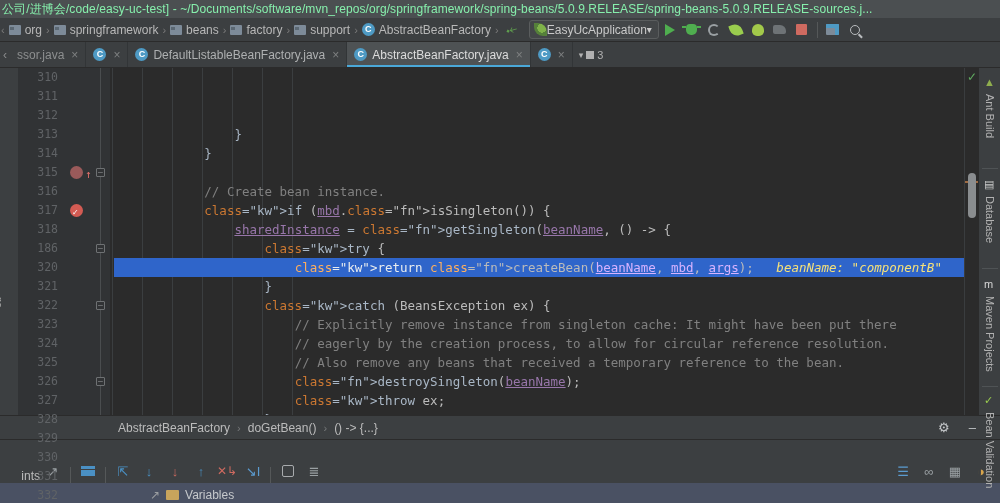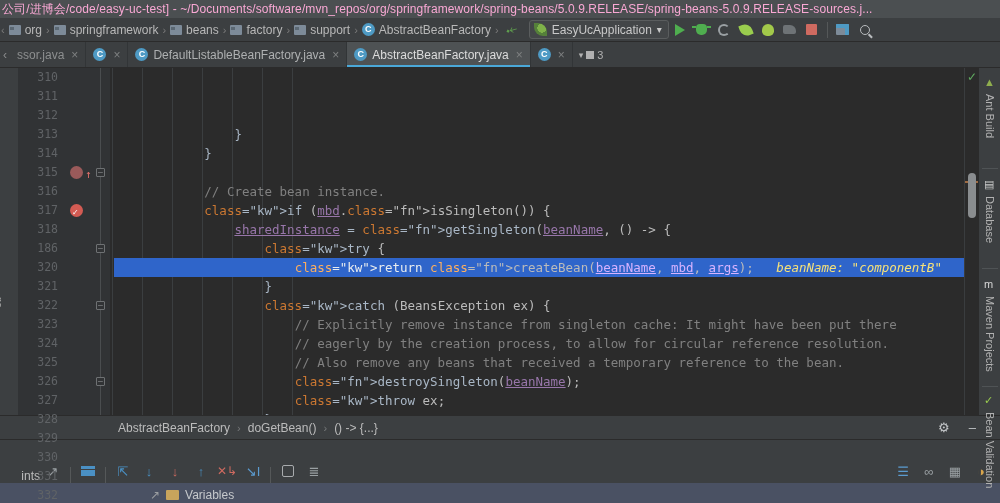--- a/index.html
+++ b/index.html
@@ -1,21 +1,21 @@
 <!DOCTYPE html>
 <html><head>
 <meta charset="utf-8">
 <style>
   * { margin:0; padding:0; box-sizing:border-box; }
   html,body { width:1000px; height:503px; overflow:hidden; background:#3c3f41; }
   body { font-family:"Liberation Sans", sans-serif; font-size:12px; color:#bbbbbb; }
 
   
   #titlebar{
-    height:18px; background:#4b4f51; color:#f9a8d4;
+    height:18px; background:#4b4f51; color:#86efac;
     font-size:12px; line-height:18px; white-space:nowrap; overflow:hidden;
     padding-left:2px; letter-spacing:.1px;
   }
 
   
   #navbar{
     height:24px; background:#3c3f41; display:flex; align-items:center;
     border-bottom:1px solid #2b2b2b; white-space:nowrap; overflow:hidden;
   }
   .crumb{ display:flex; align-items:center; gap:4px; padding:0 3px; color:#b8b8b8; font-size:12px;}
@@ -24,21 +24,21 @@
     width:12px;height:10px;background:#7d8b99;border-radius:1px;position:relative;display:inline-block;
   }
   .folder-ico:after{content:"";position:absolute;left:1px;top:2px;width:4px;height:3px;background:#5b6873;}
   .class-ico{
     width:13px;height:13px;border-radius:50%;background:#4e9ac4;color:#fff;
     font-size:9px;line-height:13px;text-align:center;display:inline-block;font-weight:bold;
   }
   .hammer{ color:#5f9e4e; font-size:14px; padding:0 6px; transform:rotate(-15deg); }
 
   #runconf{
-    display:flex;align-items:center;gap:5px;height:19px;border:1px solid #5a5d5e;border-radius:3px;
+    display:flex;align-items:center;height:19px;border:1px solid #5a5d5e;border-radius:3px;
     padding:0 6px 0 4px;margin-left:6px;background:#434648;color:#c9c9c9;font-size:12px;
   }
   .leafico{width:13px;height:13px;display:inline-block;position:relative;}
   .toolbtn{ width:22px;height:22px;display:flex;align-items:center;justify-content:center;cursor:default;}
   .tri-run{width:0;height:0;border-left:10px solid #4fae4f;border-top:6px solid transparent;border-bottom:6px solid transparent;}
   .bug{width:11px;height:11px;border-radius:4px 4px 5px 5px;background:#4fae4f;position:relative;}
   .bug:before,.bug:after{content:"";position:absolute;top:2px;width:4px;height:1.5px;background:#4fae4f;}
   .bug:before{left:-4px;} .bug:after{right:-4px;}
   .stopsq{width:11px;height:11px;background:#cf6a60;border-radius:1px;}
   .sep-v{width:1px;height:16px;background:#555859;margin:0 4px;}

